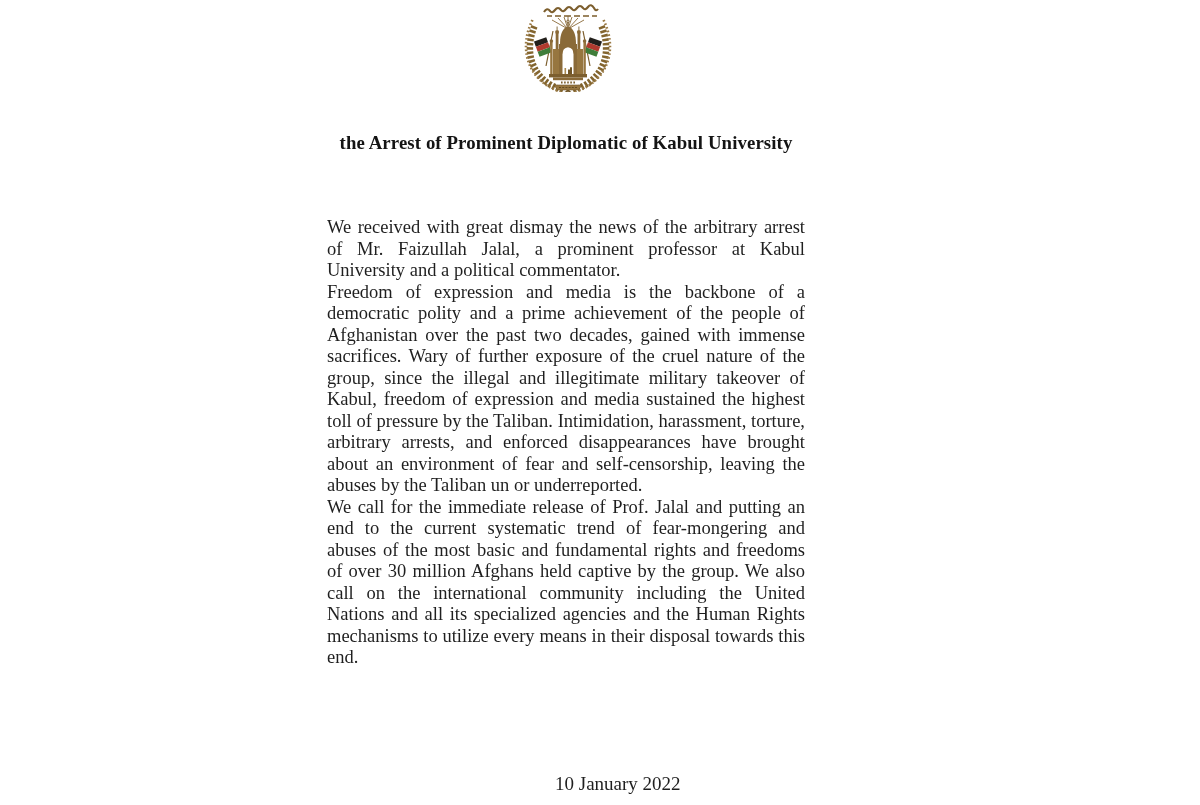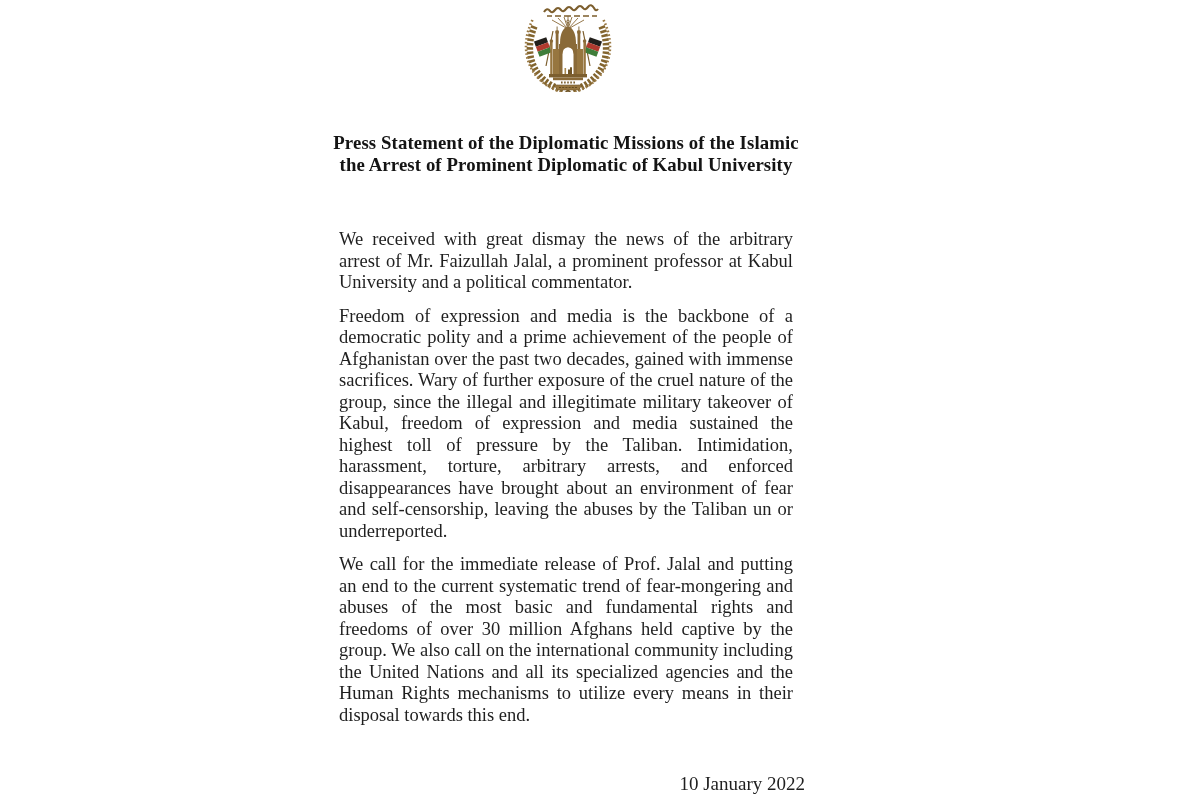--- a/index.html
+++ b/index.html
@@ -52,29 +52,29 @@
     left: 327px;
     top: 217px;
     width: 478px;
     text-align: justify;
     text-justify: inter-word;
     font-size: 18.5px;
     line-height: 21.5px;
     color: #1f1f1f;
   }
   .content p {
-    margin: 12px;
+    margin: 0;
     padding: 0;
   }
   .date {
     position: absolute;
     left: 555px;
     top: 773px;
     width: 250px;
-    text-align: right;
+    text-align: left;
     font-size: 19px;
     line-height: 22px;
     color: #1f1f1f;
   }
 </style>
 </head>
 <body>
 
 <div class="page">
 
@@ -151,21 +151,20 @@
       </g>
 
       <g>
         <path d="M 40 81 L 68 81 L 64.5 86 L 43.5 86 Z" fill="#97763f" stroke="#6f5426" stroke-width="0.6"></path>
         <path d="M 45 83.5 h 18" stroke="#5e461f" stroke-width="0.9" stroke-dasharray="2 1.2" fill="none"></path>
       </g>
     </svg>
   </div>
 
   <h1 class="title">
-    <span class="tline">Press Statement of the Diplomatic Missions of the Islamic</span>
     <span class="tline">the Arrest of Prominent Diplomatic of Kabul University</span>
   </h1>
 
   <div class="content">
     <p>We received with great dismay the news of the arbitrary arrest of Mr. Faizullah Jalal, a prominent professor at Kabul University and a political commentator.</p>
     <p>Freedom of expression and media is the backbone of a democratic polity and a prime achievement of the people of Afghanistan over the past two decades, gained with immense sacrifices. Wary of further exposure of the cruel nature of the group, since the illegal and illegitimate military takeover of Kabul, freedom of expression and media sustained the highest toll of pressure by the Taliban. Intimidation, harassment, torture, arbitrary arrests, and enforced disappearances have brought about an environment of fear and self-censorship, leaving the abuses by the Taliban un or underreported.</p>
     <p>We call for the immediate release of Prof. Jalal and putting an end to the current systematic trend of fear-mongering and abuses of the most basic and fundamental rights and freedoms of over 30 million Afghans held captive by the group. We also call on the international community including the United Nations and all its specialized agencies and the Human Rights mechanisms to utilize every means in their disposal towards this end.</p>
   </div>
 
   <div class="date">10 January 2022</div>

